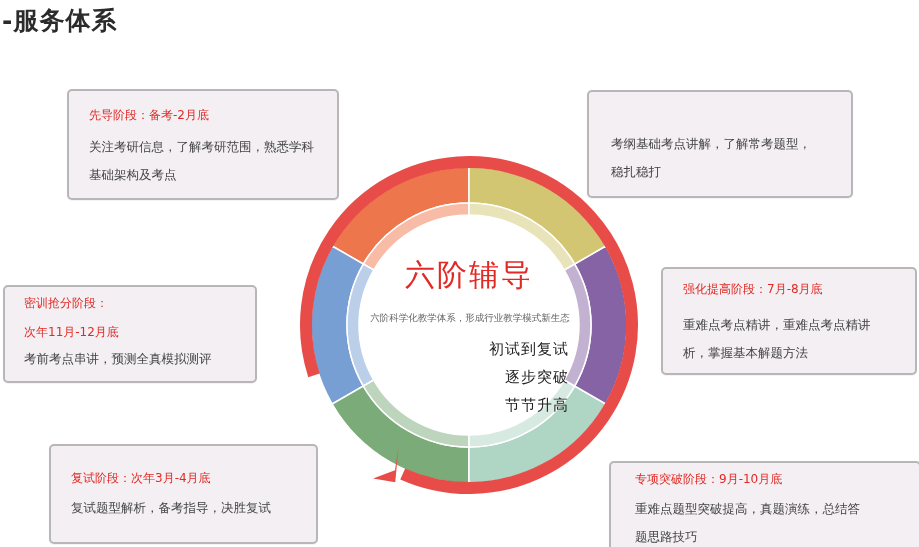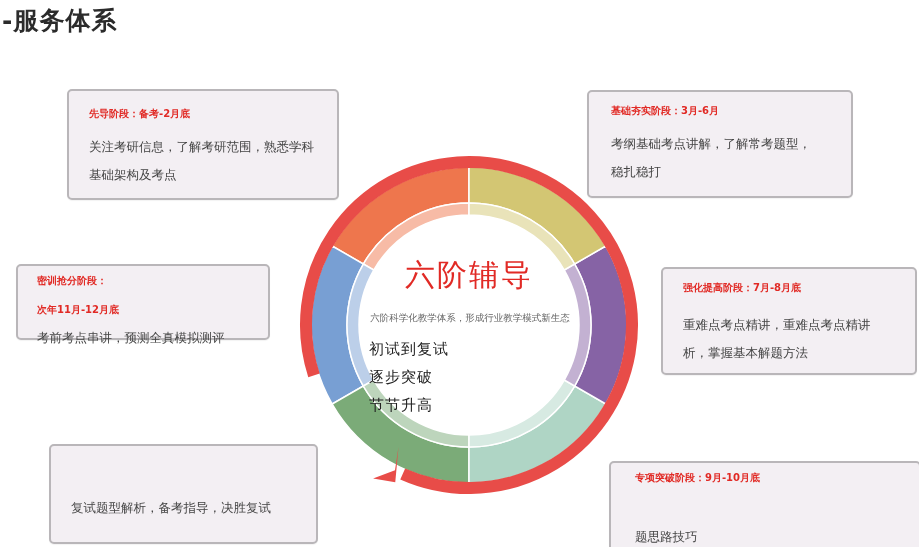--- a/index.html
+++ b/index.html
@@ -10,26 +10,26 @@
   }
   .page-title {
     position: absolute; left: 2px; top: 4px;
     font-size: 25px; font-weight: bold; color: #2b2b2b; letter-spacing: 1px;
   }
   .card {
     position: absolute; box-sizing: border-box;
     background: #f3eff3; border: 2px solid #b9b6b9; border-radius: 5px;
     box-shadow: 0 1px 1px rgba(0,0,0,0.05);
   }
-  .card .title { position: absolute; color: #e12a25; font-size: 10px; font-weight: bold; white-space: nowrap; }
+  .card .title { position: absolute; color: #e12a25; font-size: 12px; font-weight: normal; white-space: nowrap; }
   .card .desc { position: absolute; color: #444; font-size: 12.5px; line-height: 28px; white-space: nowrap; }
   #wheel { position: absolute; left: 0; top: 0; }
   .center-title { position: absolute; left: 369px; top: 255px; width: 200px; text-align: center; color: #e12a25; font-size: 30px; letter-spacing: 2px; }
   .center-sub { position: absolute; left: 360px; top: 312px; width: 220px; text-align: center; color: #666; font-size: 9.5px; white-space: nowrap; }
-  .center-line { position: absolute; left: 369px; width: 200px; text-align: left; color: #222; font-size: 15px; letter-spacing: 1px; }
+  .center-line { position: absolute; left: 369px; width: 200px; text-align: right; color: #222; font-size: 15px; letter-spacing: 1px; }
 </style>
 </head>
 <body>
 
 <div class="page-title">-服务体系</div>
 
 <svg id="wheel" width="919" height="547" viewBox="0 0 919 547">
   <g id="segments">
       <path d="M469,167 A158,158 0 0 0 332.16798620205867,246 L363.34490073829846,264 A122,122 0 0 1 469,203 Z" fill="#ee764d" stroke="#ffffff" stroke-width="1.5"></path>
       <path d="M469,203 A122,122 0 0 0 363.34490073829846,264 L373.7372055837117,270 A110,110 0 0 1 469,215 Z" fill="rgb(247,187,166)" stroke="#ffffff" stroke-width="1.5"></path>
@@ -56,37 +56,38 @@
 <div class="center-line" style="top:368px">逐步突破</div>
 <div class="center-line" style="top:396px">节节升高</div>
 
 <div class="card" style="left:67px; top:89px; width:272px; height:111px;">
   <div class="title" style="left:20px; top:16px;">先导阶段：备考-2月底</div>
   <div class="desc" style="left:20px; top:70px;">基础架构及考点</div>
   <div class="desc" style="left:20px; top:42px;">关注考研信息，了解考研范围，熟悉学科</div>
 </div>
 
 <div class="card" style="left:587px; top:90px; width:266px; height:108px;">
-  <div class="title" style="left:22px; top:12px;">基础夯实阶段：3月-6月</div>
   <div class="desc" style="left:22px; top:38px;">考纲基础考点讲解，了解常考题型，</div>
   <div class="desc" style="left:22px; top:66px;">稳扎稳打</div>
 </div>
 
 <div class="card" style="left:661px; top:267px; width:256px; height:108px;">
   <div class="title" style="left:20px; top:12px;">强化提高阶段：7月-8月底</div>
   <div class="desc" style="left:20px; top:42px;">重难点考点精讲，重难点考点精讲</div>
   <div class="desc" style="left:20px; top:70px;">析，掌握基本解题方法</div>
 </div>
 
 <div class="card" style="left:609px; top:461px; width:312px; height:100px;">
   <div class="title" style="left:24px; top:8px;">专项突破阶段：9月-10月底</div>
+  <div class="desc" style="left:24px; top:32px;">重难点题型突破提高，真题演练，总结答</div>
   <div class="desc" style="left:24px; top:60px;">题思路技巧</div>
 </div>
 
 <div class="card" style="left:49px; top:444px; width:269px; height:100px;">
+  <div class="title" style="left:20px; top:24px;">复试阶段：次年3月-4月底</div>
   <div class="desc" style="left:20px; top:48px;">复试题型解析，备考指导，决胜复试</div>
 </div>
 
-<div class="card" style="left:3px; top:264px; width:254px; height:76px;margin-left:13px;">
+<div class="card" style="left:3px; top:285px; width:254px; height:98px;">
   <div class="title" style="left:19px; top:8px;">密训抢分阶段：</div>
   <div class="title" style="left:19px; top:37px;">次年11月-12月底</div>
   <div class="desc" style="left:19px; top:58px;">考前考点串讲，预测全真模拟测评</div>
 </div>
 
 </body></html>

